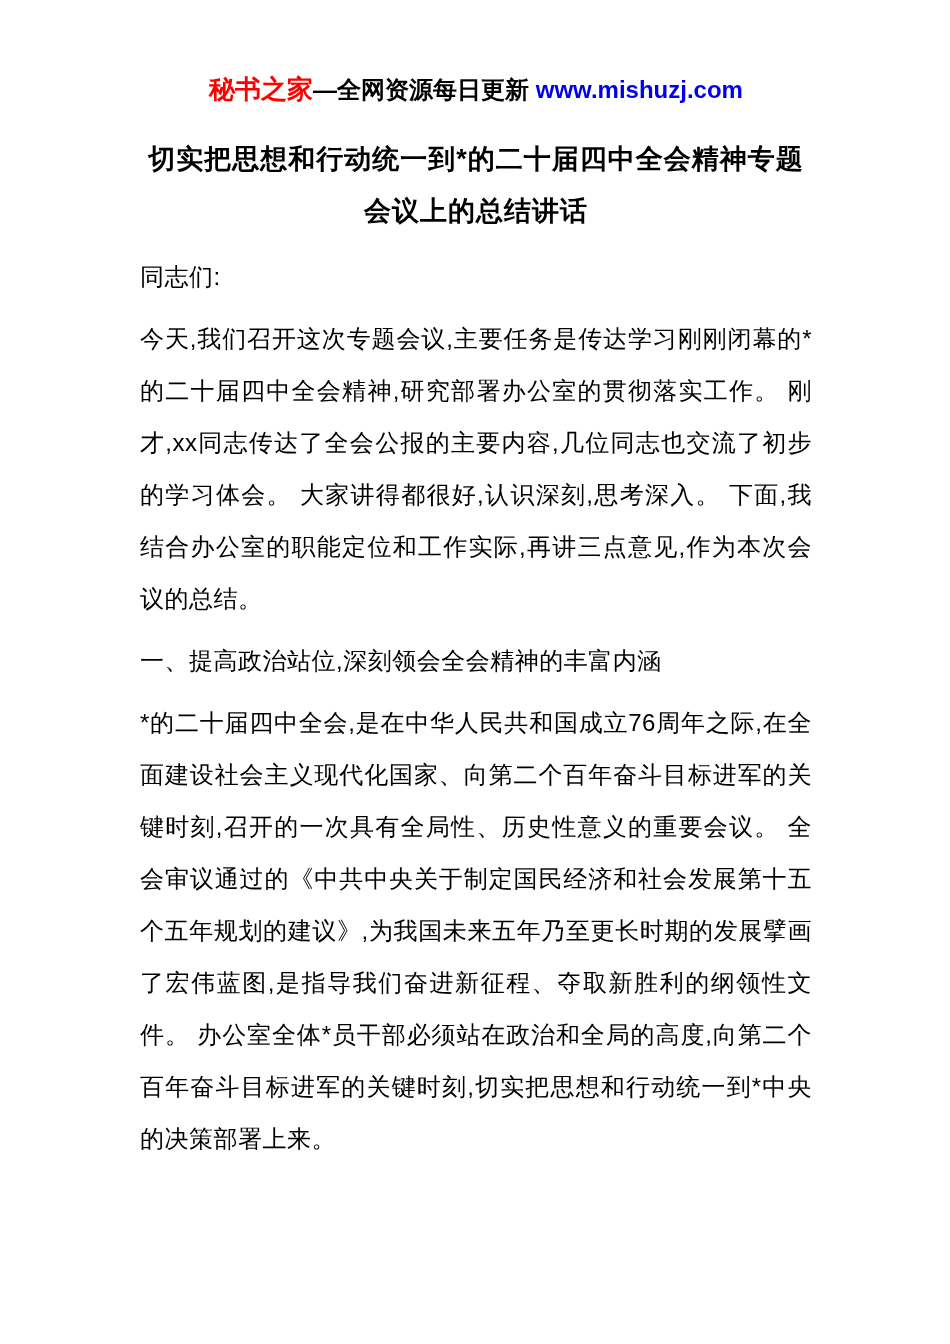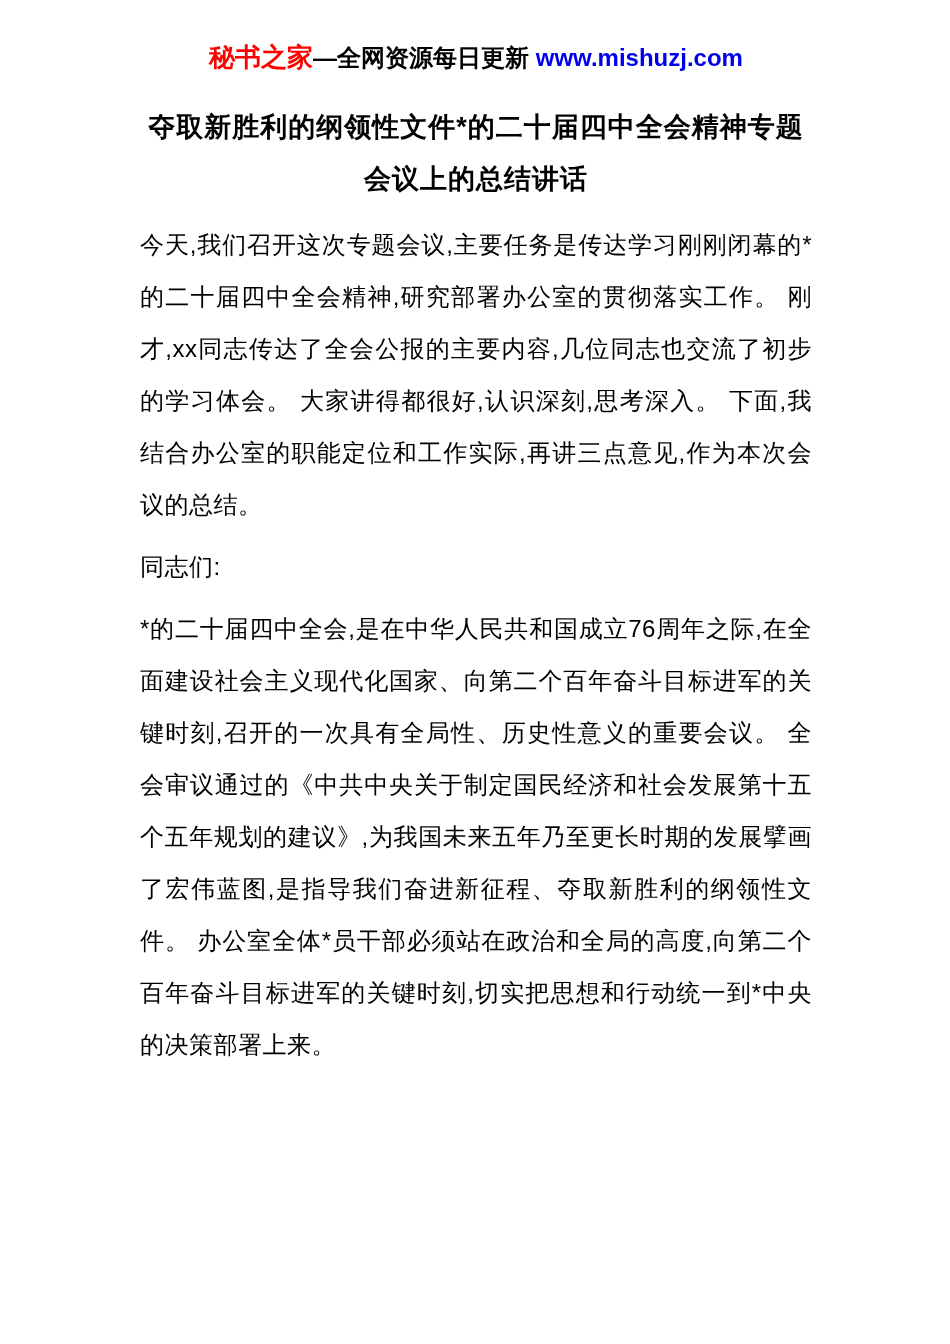--- a/index.html
+++ b/index.html
@@ -6,21 +6,21 @@
     margin: 0;
     padding: 0;
     background: #ffffff;
   }
   .page {
     position: relative;
     width: 950px;
     min-height: 1344px;
     box-sizing: border-box;
     background: #ffffff;
-    padding: 40px 138px 60px 140px;
+    padding: 72px 138px 60px 140px;
     font-family: "Liberation Sans", "DejaVu Sans", sans-serif;
     color: #000000;
   }
   .site-header {
     text-align: center;
     font-size: 24px;
     line-height: 34px;
     margin-bottom: 26px;
     white-space: nowrap;
   }
@@ -57,22 +57,23 @@
 </style>
 </head>
 <body>
 
 <div class="page">
 
   <div class="site-header">
     <span class="brand">秘书之家</span><span class="tagline">—全网资源每日更新 </span><a class="url">www.mishuzj.com</a>
   </div>
 
-  <h1 class="doc-title">夺取新胜利的纲领性文件*的二十届四中全会精神专题会议上的总结讲话</h1>
+  <h1 class="doc-title">切实把思想和行动统一到*的二十届四中全会精神专题会议上的总结讲话</h1>
+
+  <p class="para">同志们:</p>
 
   <p class="para">今天,我们召开这次专题会议,主要任务是传达学习刚刚闭幕的*的二十届四中全会精神,研究部署办公室的贯彻落实工作。 刚才,xx同志传达了全会公报的主要内容,几位同志也交流了初步的学习体会。 大家讲得都很好,认识深刻,思考深入。 下面,我结合办公室的职能定位和工作实际,再讲三点意见,作为本次会议的总结。</p>
 
-  <p class="para">同志们:</p>
-
+  <p class="para">一、提高政治站位,深刻领会全会精神的丰富内涵</p>
 
   <p class="para">*的二十届四中全会,是在中华人民共和国成立76周年之际,在全面建设社会主义现代化国家、向第二个百年奋斗目标进军的关键时刻,召开的一次具有全局性、历史性意义的重要会议。 全会审议通过的《中共中央关于制定国民经济和社会发展第十五个五年规划的建议》,为我国未来五年乃至更长时期的发展擘画了宏伟蓝图,是指导我们奋进新征程、夺取新胜利的纲领性文件。 办公室全体*员干部必须站在政治和全局的高度,向第二个百年奋斗目标进军的关键时刻,切实把思想和行动统一到*中央的决策部署上来。</p>
 
 </div>
 
 </body></html>

